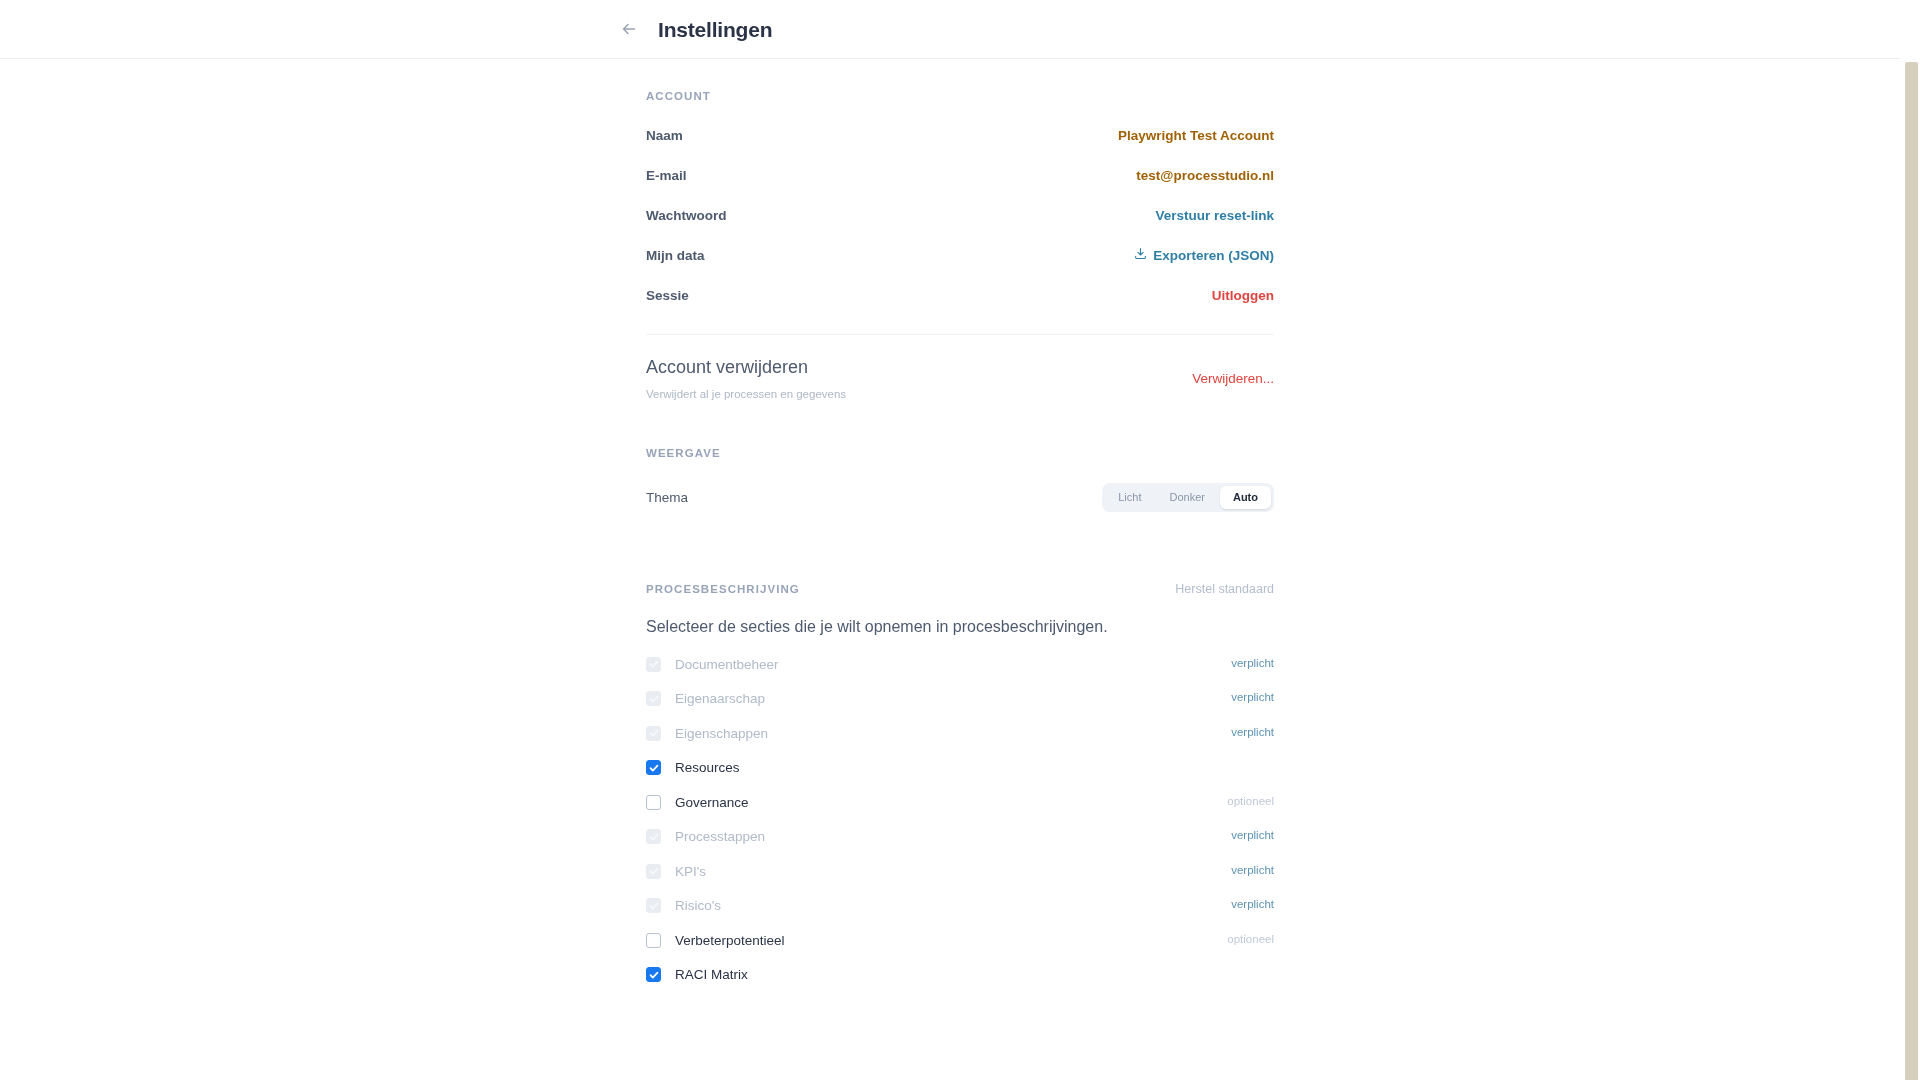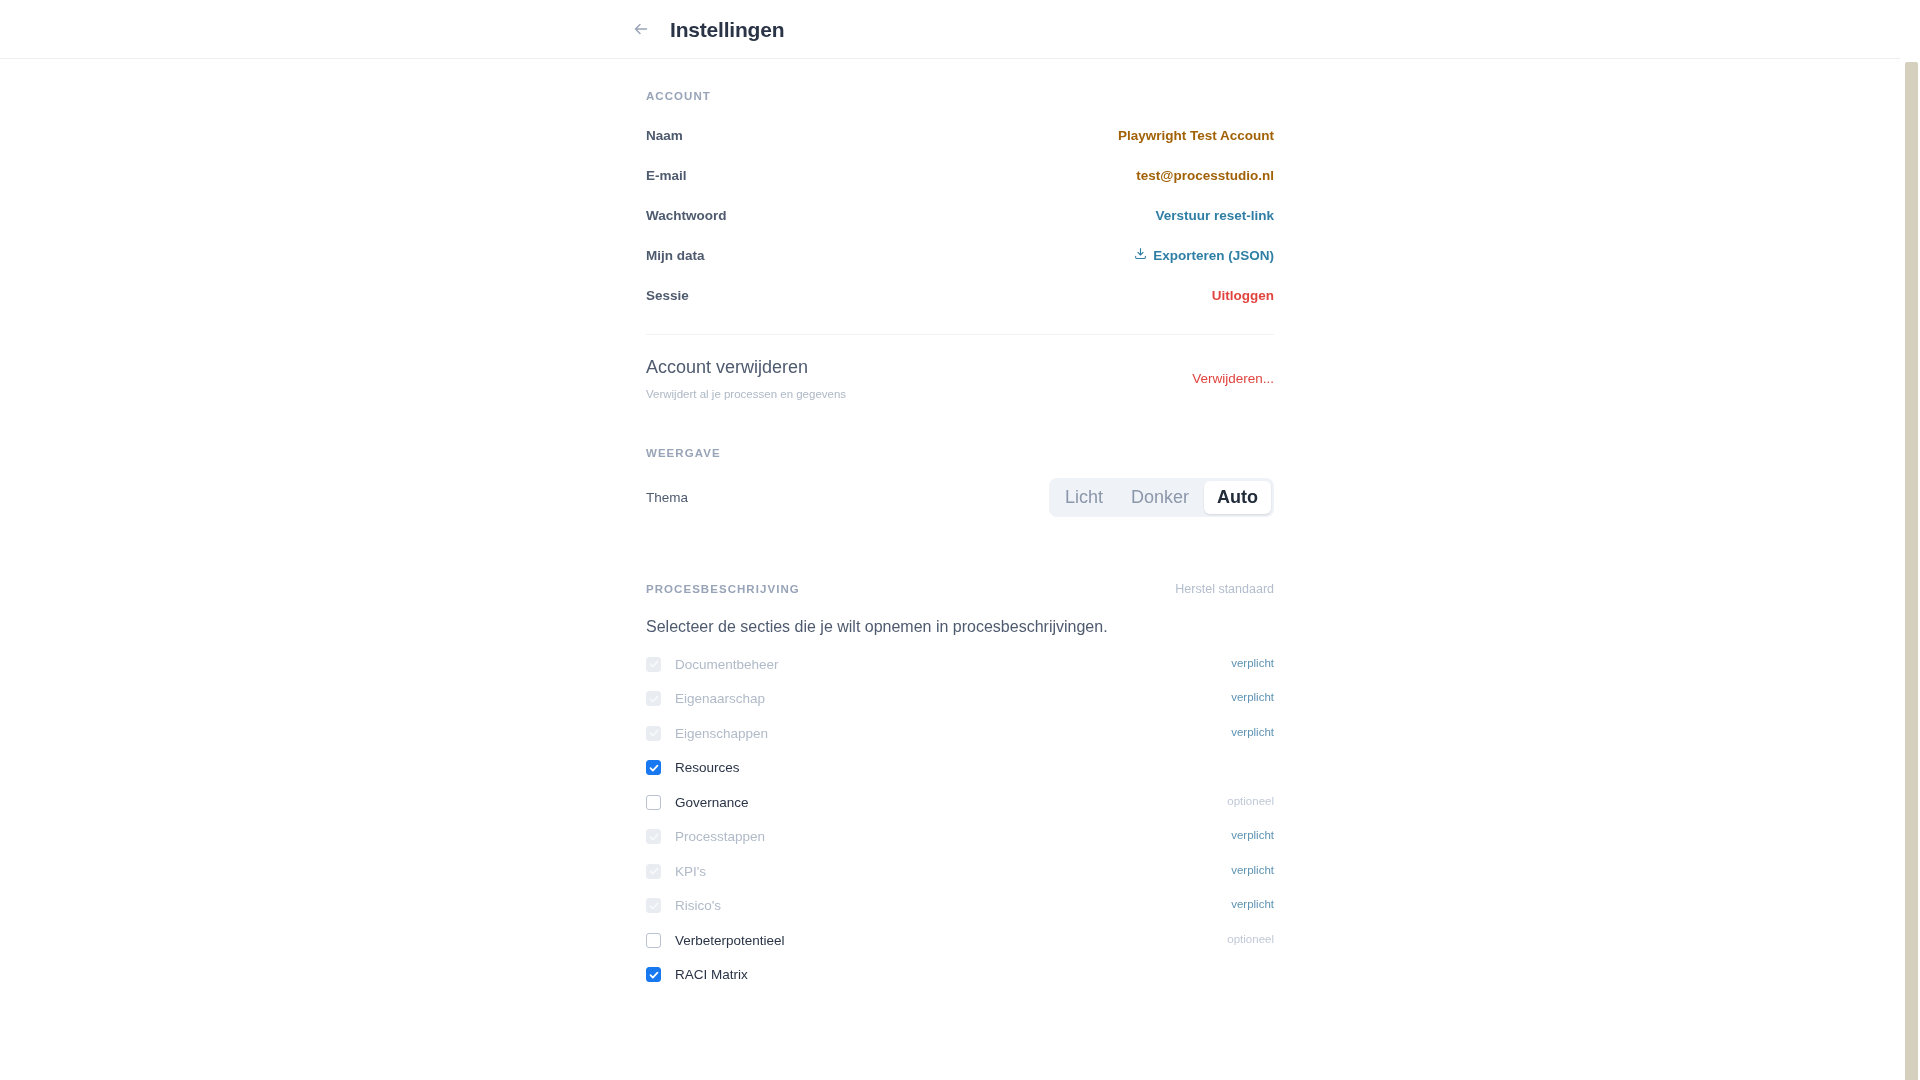--- a/index.html
+++ b/index.html
@@ -23,21 +23,20 @@
 
   
   .header {
     position: relative;
     height: 59px;
     width: 1900px;
     border-bottom: 1px solid #eceef1;
     background: #ffffff;
     display: flex;
     align-items: center;
-    padding-left: 12px;
   }
   .header-inner {
     display: flex;
     align-items: center;
     gap: 17px;
     margin-left: 617px;
   }
   .back-btn {
     width: 24px;
     height: 24px;
@@ -164,21 +163,21 @@
   }
   .segmented {
     display: inline-flex;
     align-items: center;
     background: #eff2f6;
     border-radius: 8px;
     padding: 3px;
     gap: 2px;
   }
   .seg {
-    font-size: 18px;
+    font-size: 11px;
     color: #8b97aa;
     padding: 5px 13px;
     border-radius: 6px;
     cursor: pointer;
     background: transparent;
     border: none;
     font-family: inherit;
     line-height: 1.25;
   }
   .seg.active {

